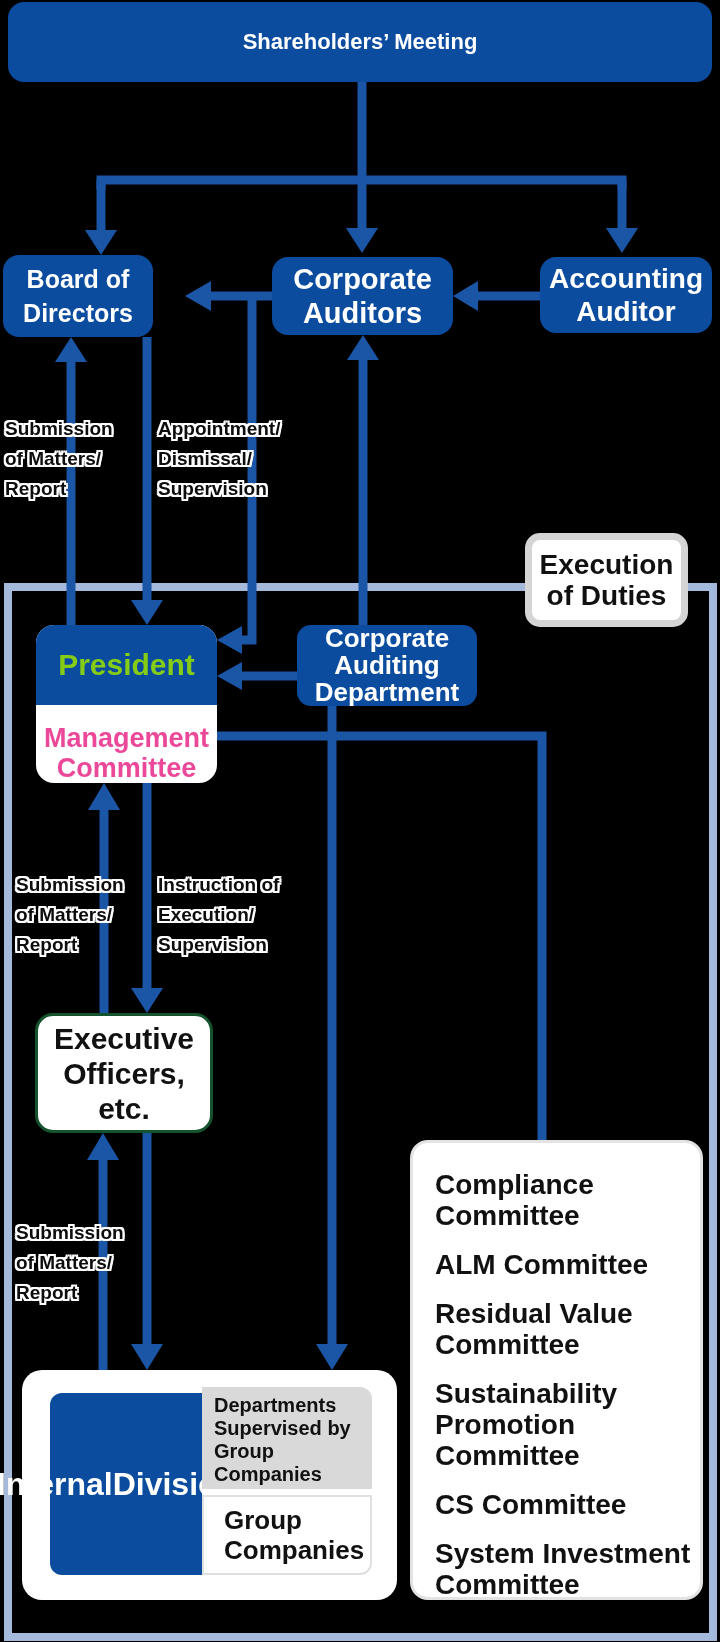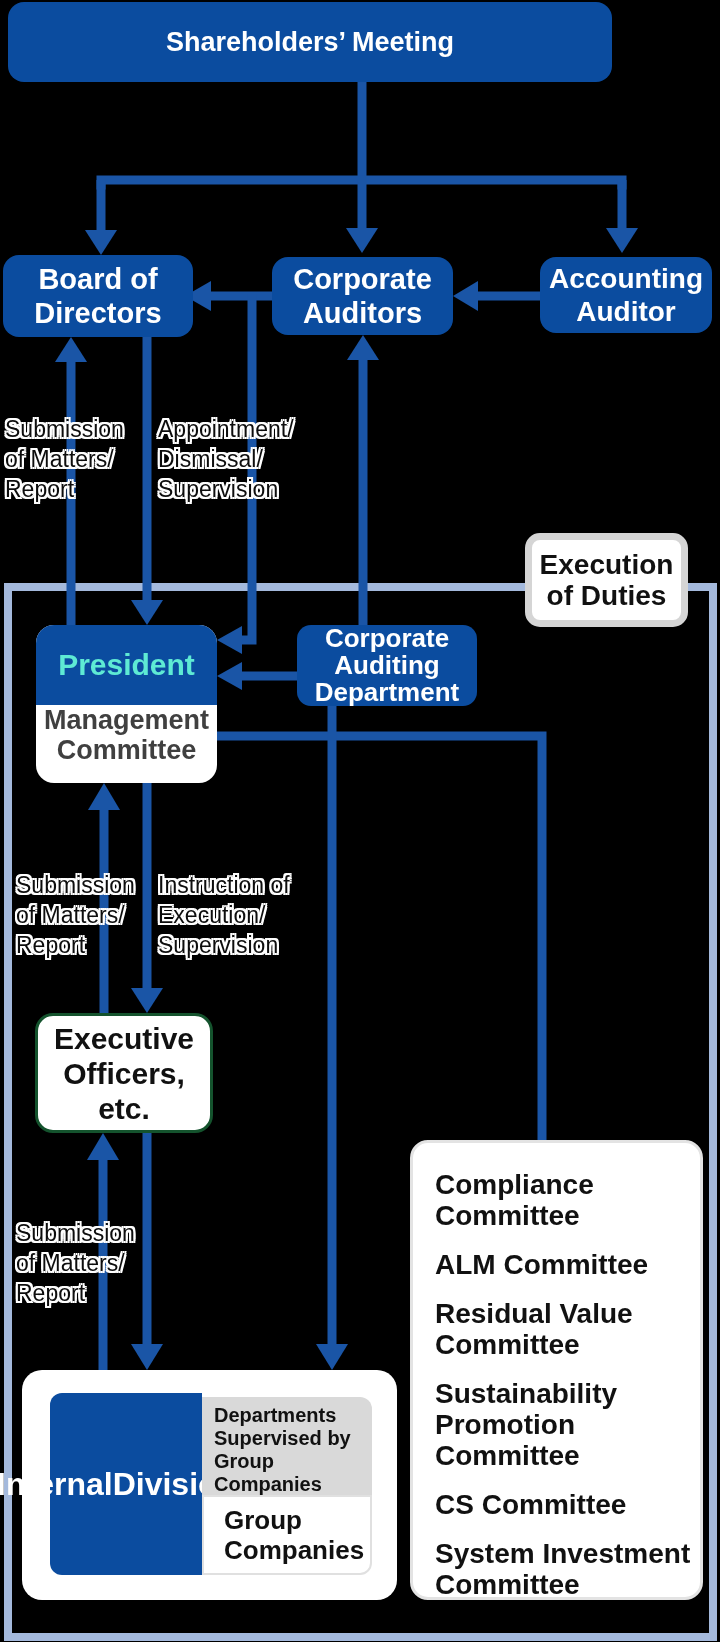--- a/index.html
+++ b/index.html
@@ -5,49 +5,49 @@
   html,body{margin:0;padding:0;background:#000;}
   .canvas{position:relative;width:720px;height:1642px;background:#000;overflow:hidden;
           font-family:"Liberation Sans","DejaVu Sans",sans-serif;}
   .abs{position:absolute;box-sizing:border-box;}
   .frame{border:8px solid #a4b9dc;background:transparent;z-index:1;}
   svg.connectors{position:absolute;left:0;top:0;z-index:2;}
   .blue-box{background:#0b4c9f;color:#ffffff;font-weight:bold;display:flex;flex-direction:column;
             align-items:center;justify-content:center;text-align:center;border-radius:16px;z-index:4;}
   .white-card{background:#ffffff;color:#111;font-weight:bold;display:flex;flex-direction:column;
               align-items:center;justify-content:center;text-align:center;z-index:4;}
-  .shareholders{left:8px;top:2px;width:604px;height:80px;font-size:27px;}
-  .board{left:3px;top:255px;width:190px;height:82px;font-size:29px;line-height:34px;}
+  .shareholders{left:8px;top:2px;width:704px;height:80px;font-size:22px;}
+  .board{left:3px;top:255px;width:150px;height:82px;font-size:25px;line-height:34px;}
   .corp-aud{left:272px;top:257px;width:181px;height:78px;font-size:29px;line-height:34px;}
   .acct-aud{left:540px;top:257px;width:172px;height:76px;font-size:28px;line-height:33px;}
   .exec-duties{left:525px;top:533px;width:163px;height:94px;border:7px solid #d5d5d5;border-radius:15px;
                font-size:28px;line-height:31px;z-index:3;}
   .pres-group{left:36px;top:625px;width:181px;height:158px;border-radius:18px;overflow:hidden;
               background:#fff;z-index:4;display:flex;flex-direction:column;}
-  .pres-top{height:80px;background:#0b4c9f;color:#5eead4;font-weight:bold;font-size:30px;
+  .pres-top{height:80px;background:#0b4c9f;color:#84cc16;font-weight:bold;font-size:30px;
             display:flex;align-items:center;justify-content:center;}
-  .pres-bottom{flex:1;color:#404040;font-weight:bold;font-size:27px;line-height:30px;
-               display:flex;flex-direction:column;align-items:center;justify-content:flex-start;text-align:center;}
+  .pres-bottom{flex:1;color:#ec4899;font-weight:bold;font-size:27px;line-height:30px;
+               display:flex;flex-direction:column;align-items:center;justify-content:flex-end;text-align:center;}
   .cad{left:297px;top:625px;width:180px;height:81px;font-size:26px;line-height:27px;border-radius:14px;}
   .eo{left:35px;top:1013px;width:178px;height:120px;border:3px solid #14532d;border-radius:18px;
       font-size:30px;line-height:35px;}
   .internal-container{left:22px;top:1370px;width:375px;height:230px;border-radius:20px;z-index:4;}
   .internal-blue{left:28px;top:23px;width:152px;height:182px;background:#0b4c9f;color:#fff;font-weight:bold;
                  font-size:32px;line-height:44px;border-radius:12px 0 0 12px;display:flex;flex-direction:row;
                  align-items:center;justify-content:center;text-align:center;z-index:5;}
-  .dept-sup{left:180px;top:27px;width:170px;height:102px;background:#d9d9d9;color:#111;font-weight:bold;
+  .dept-sup{left:180px;top:17px;width:170px;height:102px;background:#d9d9d9;color:#111;font-weight:bold;
             font-size:20px;line-height:23px;border-radius:0 12px 0 0;padding:7px 6px 0 12px;z-index:5;}
   .group-co{left:180px;top:125px;width:170px;height:80px;background:#fff;border:2px solid #e0e0e0;
             border-radius:0 0 12px 0;color:#111;font-weight:bold;font-size:26px;line-height:30px;
             display:flex;flex-direction:column;justify-content:center;padding-left:20px;z-index:5;}
   .committees{left:410px;top:1140px;width:293px;height:460px;border:3px solid #e3e3e3;border-radius:18px;
               background:#fff;color:#111;font-weight:bold;font-size:28px;line-height:31px;
               padding:26px 6px 0 22px;z-index:4;}
   .committees .item{margin-bottom:18px;}
-  .flow-label{position:absolute;z-index:3;color:#0d0d0d;font-weight:normal;font-size:23px;line-height:30px;
+  .flow-label{position:absolute;z-index:3;color:#0d0d0d;font-weight:bold;font-size:19px;line-height:30px;
     text-shadow:-2px -2px 0 #fff,2px -2px 0 #fff,-2px 2px 0 #fff,2px 2px 0 #fff,
                 0 -2px 0 #fff,0 2px 0 #fff,-2px 0 0 #fff,2px 0 0 #fff;}
   .flow-label span{display:block;}
 </style>
 </head>
 <body>
 
 <div class="canvas">
 
   <div class="abs frame" style="left:4px;top:583px;width:713px;height:1058px;"></div>

